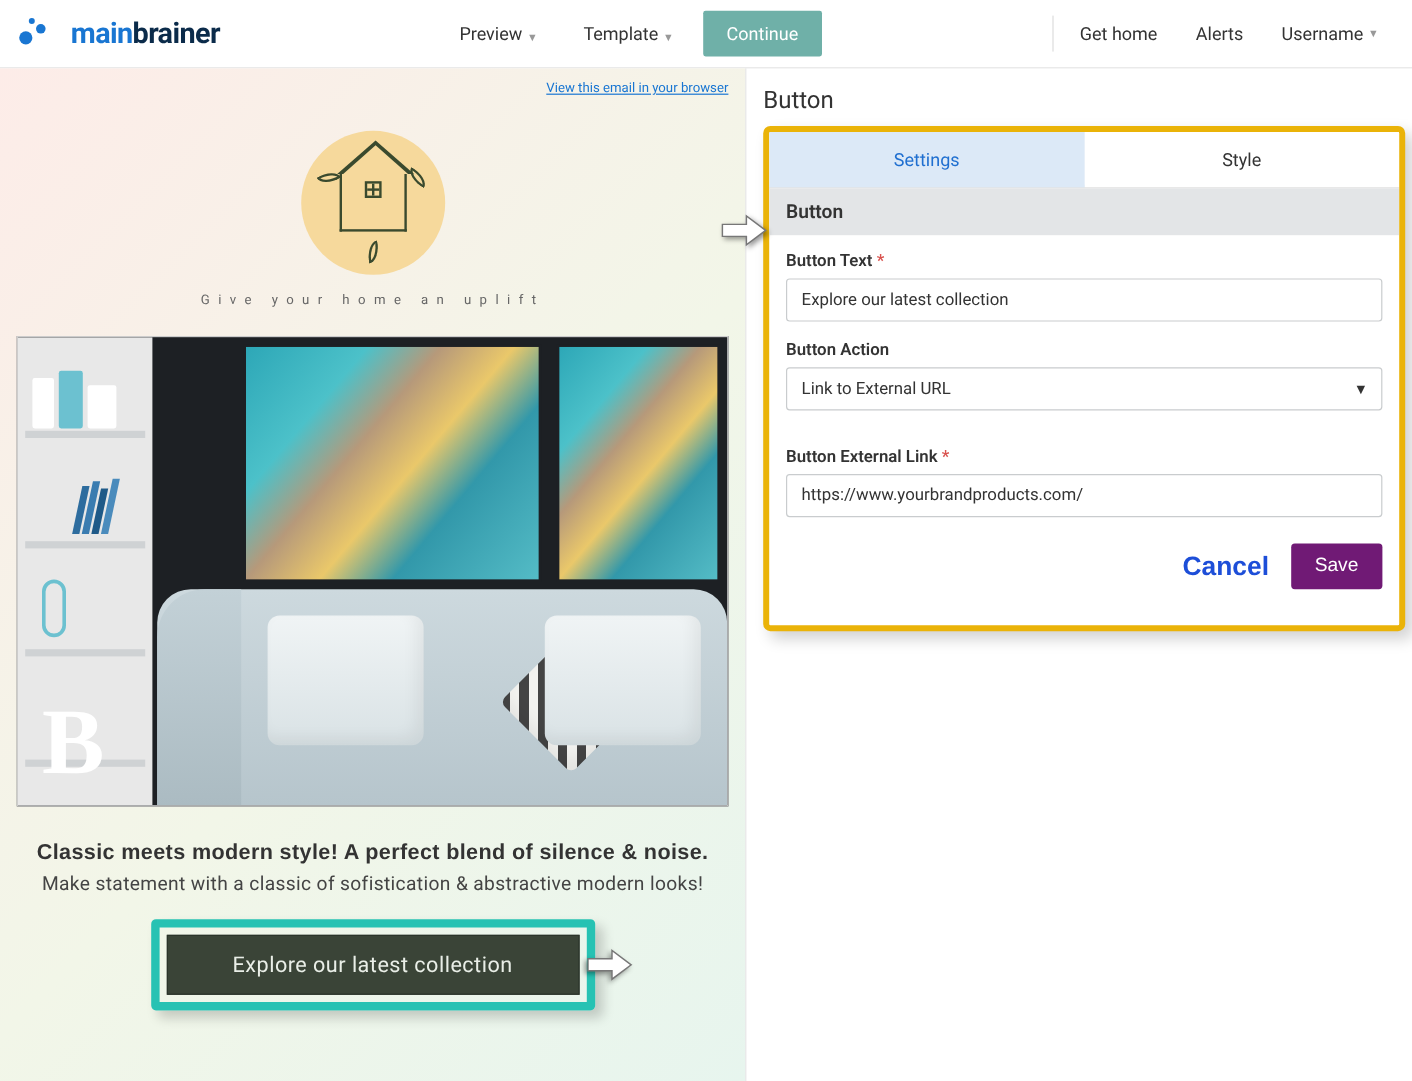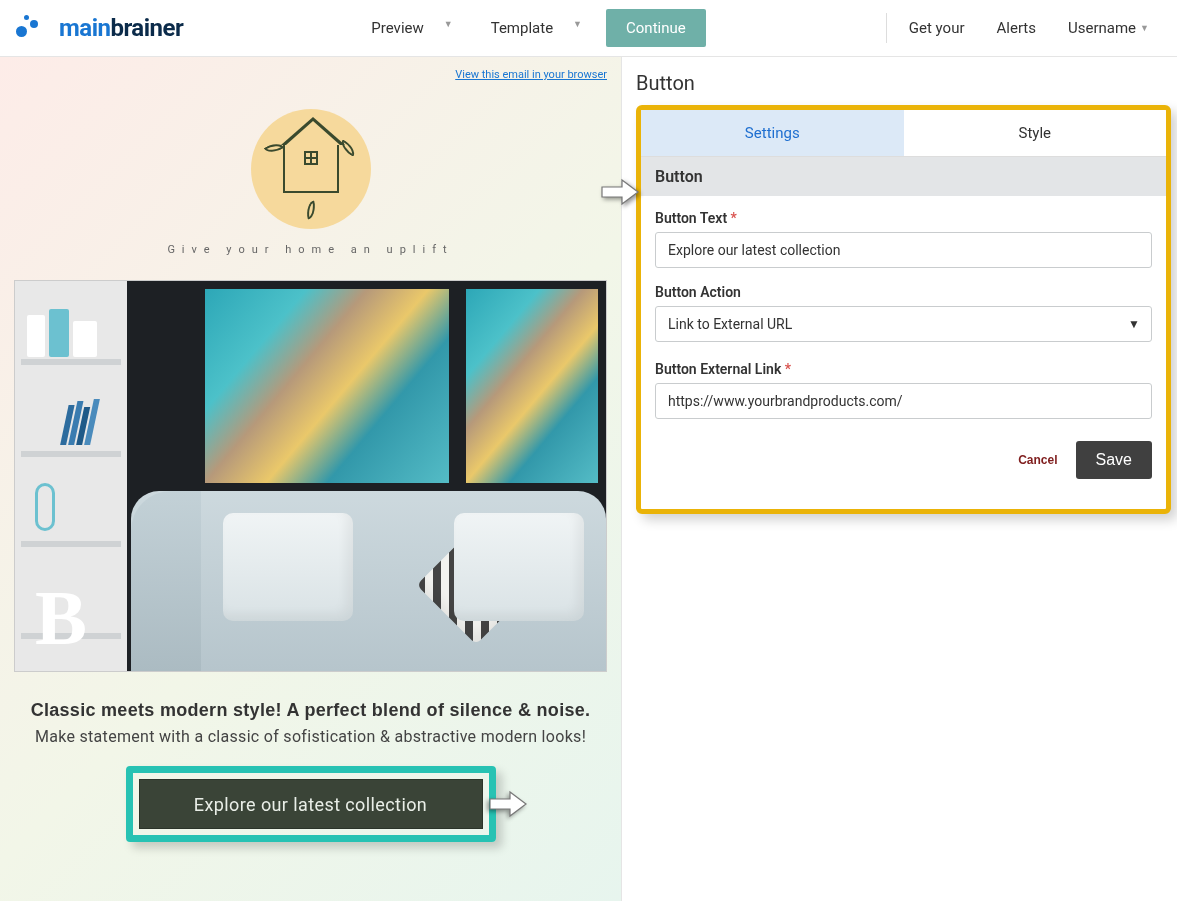--- a/index.html
+++ b/index.html
@@ -39,22 +39,22 @@
       display: flex;
       justify-content: center;
       gap: 10px;
       align-items: center;
     }
     .nav-item {
       padding: 9px 14px;
       color: #333;
       font-size: 15px;
       display: flex;
-      align-items: flex-start;
-      gap: 20px;
+      align-items: flex-end;
+      gap: 4px;
       cursor: pointer;
     }
     .nav-item .caret {
       font-size: 9px;
       color: #999;
     }
     .nav-continue {
       background: #6fb0a8;
       color: #fff;
       padding: 10px 20px;
@@ -340,40 +340,40 @@
       border-radius: 3px;
       padding: 9px 12px;
       font-size: 14px;
       font-family: inherit;
       color: #333;
       background: #fff;
       margin-bottom: 16px;
     }
     .select-wrap {
       position: relative;
-      margin-bottom: 19px;
+      margin-bottom: 31px;
     }
     .select-wrap .text-input { margin-bottom: 0; padding-right: 32px; }
     .select-caret {
       position: absolute; right: 12px; top: 50%; transform: translateY(-50%);
       color: #333; font-size: 12px; pointer-events: none;
     }
     .form-actions {
       display: flex;
       justify-content: flex-end;
       align-items: center;
       gap: 18px;
       padding: 6px 0 16px;
     }
     .cancel-btn {
-      background: none; border: none; font-size: 12px; font-weight: 600;
-      cursor: pointer; color: #7f1d1d;
+      background: none; border: none; font-size: 22px; font-weight: 600;
+      cursor: pointer; color: #1d4ed8;
     }
     .save-btn {
-      background: #404040; color: #fff; border: none;
+      background: #701a75; color: #fff; border: none;
       padding: 10px 20px; font-size: 16px; border-radius: 3px;
       cursor: pointer;
     }
   </style>
 </head>
 <body>
 
 <div class="top-nav">
   <div class="logo">
     <div class="logo-dots">
@@ -394,21 +394,21 @@
       <span>Template</span>
       <span class="caret">▼</span>
     </div>
     <div class="nav-continue">
       <span>Continue</span>
     </div>
   </div>
   <div class="nav-right">
     <div class="nav-divider"></div>
     <div class="nav-right-item">
-      <span>Get your</span>
+      <span>Get home</span>
     </div>
     <div class="nav-right-item">
       <span>Alerts</span>
     </div>
     <div class="nav-right-item">
       <span>Username</span>
       <span class="caret" style="font-size:9px;color:#999;">▼</span>
     </div>
   </div>
 </div>

